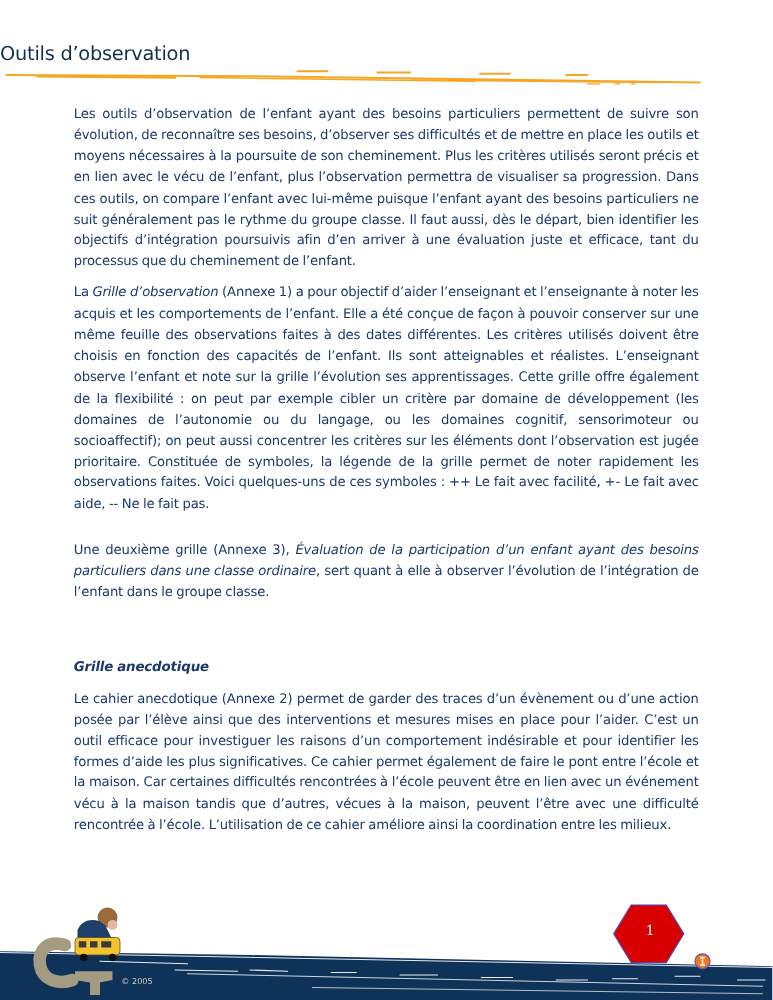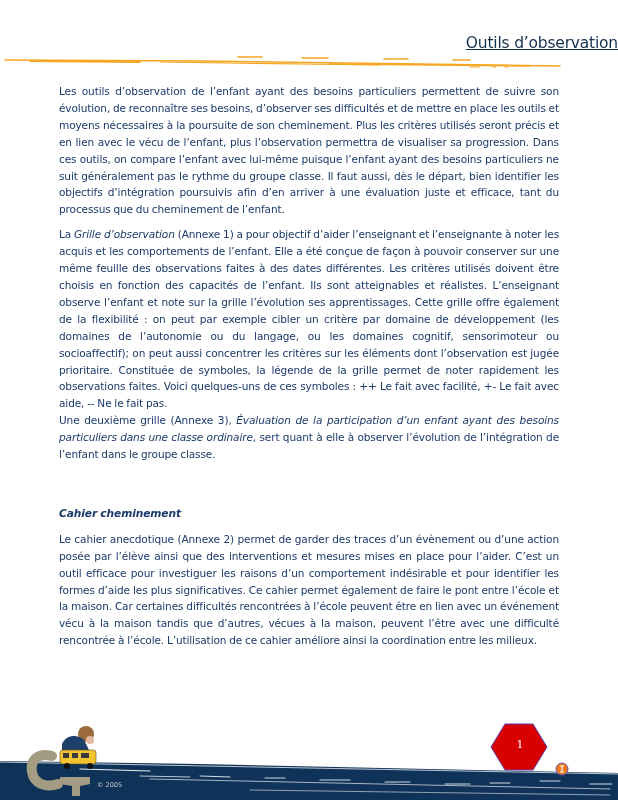--- a/index.html
+++ b/index.html
@@ -4,31 +4,31 @@
 <style>
   html, body { margin: 0; padding: 0; }
   body {
     width: 618px; height: 800px; position: relative; overflow: hidden;
     background: #ffffff;
     font-family: "DejaVu Sans", sans-serif;
     color: #1b3a6b;
   }
   .page-title {
     position: absolute; top: 34px; left: 0; width: 618px;
-    text-align: right; font-size: 15.5px; color: #14304f;
-    font-family: "DejaVu Sans", sans-serif; letter-spacing: -0.2px; text-decoration: underline;
+    text-align: left; font-size: 15.5px; color: #14304f;
+    font-family: "DejaVu Sans", sans-serif; letter-spacing: -0.2px;
   }
   .title-rule { position: absolute; top: 56px; left: 0; width: 618px; height: 24px; }
   .content {
     position: absolute; left: 59px; width: 500px; top: 83px;
     font-size: 10.55px; line-height: 16.9px; text-align: justify;
     letter-spacing: -0.12px; word-spacing: -0.4px;
   }
   .content p { margin: 0; }
-  .content p + p { margin-top: 0; }
+  .content p + p { margin-top: 20px; }
   .section-heading {
     font-style: italic; font-weight: bold; font-size: 10.7px;
     margin: 0; color: #1b3a6b;
   }
   .sec1 { margin-top: 46px !important; }
   .sec1-body { margin-top: 8px !important; }
   .sec2 { margin-top: 43px !important; }
   .sec2-body { margin-top: 8px !important; }
   em { }
   .footer { position: absolute; left: 0; top: 700px; width: 618px; height: 100px; }
@@ -61,21 +61,21 @@
     <path d="M505 11 L508 11" stroke-width="1"></path>
   </g>
 </svg>
 
 <div class="content">
   <p>Les outils d’observation de l’enfant ayant des besoins particuliers permettent de suivre son évolution, de reconnaître ses besoins, d’observer ses difficultés et de mettre en place les outils et moyens nécessaires à la poursuite de son cheminement. Plus les critères utilisés seront précis et en lien avec le vécu de l’enfant, plus l’observation permettra de visualiser sa progression. Dans ces outils, on compare l’enfant avec lui-même puisque l’enfant ayant des besoins particuliers ne suit généralement pas le rythme du groupe classe. Il faut aussi, dès le départ, bien identifier les objectifs d’intégration poursuivis afin d’en arriver à une évaluation juste et efficace, tant du processus que du cheminement de l’enfant.</p>
 
   <p class="sec1-body"><span>La </span><em>Grille d’observation</em><span> (Annexe 1) a pour objectif d’aider l’enseignant et l’enseignante à noter les acquis et les comportements de l’enfant. Elle a été conçue de façon à pouvoir conserver sur une même feuille des observations faites à des dates différentes. Les critères utilisés doivent être choisis en fonction des capacités de l’enfant. Ils sont atteignables et réalistes. L’enseignant observe l’enfant et note sur la grille l’évolution ses apprentissages. Cette grille offre également de la flexibilité : on peut par exemple cibler un critère par domaine de développement (les domaines de l’autonomie ou du langage, ou les domaines cognitif, sensorimoteur ou socioaffectif); on peut aussi concentrer les critères sur les éléments dont l’observation est jugée prioritaire. Constituée de symboles, la légende de la grille permet  de noter rapidement les observations faites. Voici quelques-uns de ces symboles : ++ Le fait avec facilité, +- Le fait avec aide, -- Ne le fait pas.</span></p>
   <p><span>Une deuxième grille (Annexe 3), </span><em>Évaluation de la participation d’un enfant ayant des besoins particuliers dans une classe ordinaire</em><span>, sert quant à elle à observer l’évolution de l’intégration de l’enfant dans le groupe classe.</span></p>
 
-  <p class="section-heading sec2">Cahier cheminement</p>
+  <p class="section-heading sec2">Grille anecdotique</p>
   <p class="sec2-body">Le cahier anecdotique (Annexe 2) permet de garder des traces d’un évènement ou d’une action posée par l’élève ainsi que des interventions et mesures mises en place pour l’aider. C’est un outil efficace pour investiguer les raisons d’un comportement indésirable et pour identifier les formes d’aide les plus significatives. Ce cahier permet également de faire le pont entre l’école et la maison. Car certaines difficultés rencontrées à l’école peuvent être en lien avec un événement vécu à la maison tandis que d’autres, vécues à la maison, peuvent l’être avec une difficulté rencontrée à l’école. L’utilisation de ce cahier améliore ainsi la coordination entre les milieux.</p>
 </div>
 
 <svg class="footer" viewBox="0 0 618 100">
   <path d="M0 61 L200 64 L618 73 L618 100 L0 100 Z" fill="#0f3358"></path>
   <g stroke="#e8ecf2" stroke-linecap="round" fill="none">
     <path d="M0 62 L618 74" stroke-width="0.8"></path>
     <path d="M80 69 L150 71" stroke-width="1"></path>
     <path d="M140 76 L190 77" stroke-width="0.8"></path>
     <path d="M200 76 L230 77" stroke-width="0.9"></path>

